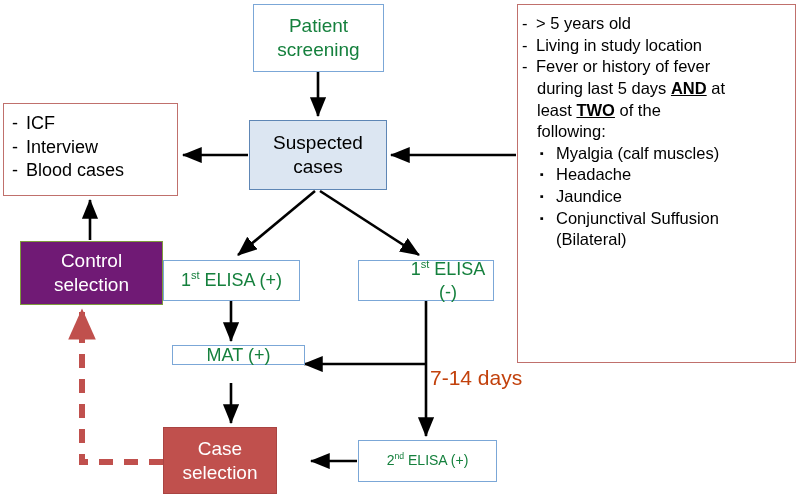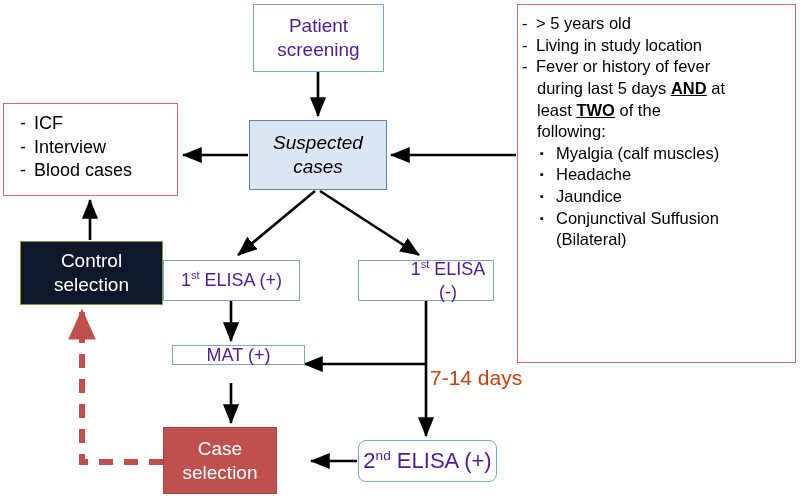--- a/index.html
+++ b/index.html
@@ -31,57 +31,56 @@
     justify-content: center;
     text-align: center;
     line-height: 1.25;
   }
   .node .label { display: block; }
 
   
   .blue-outline {
     background: #ffffff;
     border: 1.6px solid #7ba7d7;
-    color: #4c1d95;
+    color: #15803d;
   }
   .blue-fill {
     background: #dce6f2;
     border: 1.6px solid #5e86b5;
     color: #000000;
-    font-style: italic;
   }
   .green-fill {
-    background: #0f172a;
+    background: #701a75;
     border: 1.6px solid #7d9b3c;
     color: #ffffff;
   }
   .red-fill {
     background: #c0504d;
     border: 1.6px solid #a94442;
     color: #ffffff;
   }
   .red-outline {
     background: #ffffff;
     border: 1.8px solid #c0706c;
     color: #000000;
     display: block;
     text-align: left;
   }
 
   
   #patient-screening { left: 253px; top: 4px;   width: 131px; height: 68px; font-size: 19px; }
   #suspected-cases   { left: 249px; top: 120px; width: 138px; height: 70px; font-size: 19px; }
-  #icf-box           { left: 3px;   top: 103px; width: 175px; height: 93px; font-size: 18px; padding: 8px 0 0 16px; }
+  #icf-box           { left: 3px;   top: 103px; width: 175px; height: 93px; font-size: 18px; padding: 8px 0 0 8px; }
   #criteria-box      { left: 517px; top: 4px;   width: 279px; height: 359px; font-size: 16.5px; padding: 8px 10px 0 4px; }
   #control-selection { left: 20px;  top: 241px; width: 143px; height: 64px; font-size: 19px; }
   #elisa1-pos        { left: 163px; top: 260px; width: 137px; height: 41px; font-size: 18px; }
   #elisa1-neg        { left: 358px; top: 260px; width: 136px; height: 41px; font-size: 18px; padding-left: 44px; }
   #mat-pos           { left: 172px; top: 345px; width: 133px; height: 20px; font-size: 18px; }
   #case-selection    { left: 163px; top: 427px; width: 114px; height: 67px; font-size: 19px; }
-  #elisa2-pos        { left: 358px; top: 440px; width: 139px; height: 42px; font-size: 22px; border-radius: 8px; }
+  #elisa2-pos        { left: 358px; top: 440px; width: 139px; height: 42px; font-size: 14px; }
 
   
   .crit-line { margin: 0 0 1px 0; white-space: nowrap; }
   .crit-dash { display: inline-block; width: 14px; }
   .crit-cont { margin: 0 0 1px 0; padding-left: 15px; white-space: nowrap; }
   .crit-sub  { margin: 0 0 1px 0; padding-left: 18px; white-space: nowrap; }
   .crit-sub .bullet {
     display: inline-block;
     width: 16px;
     font-size: 11px;

